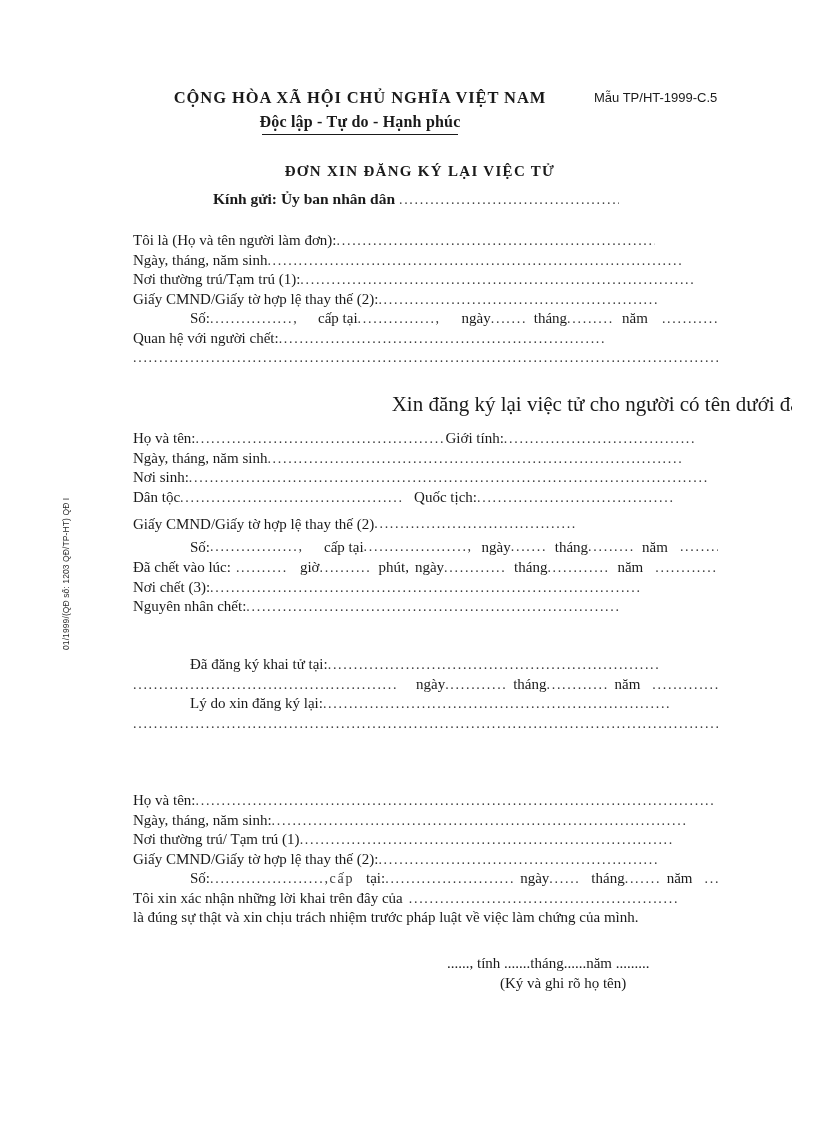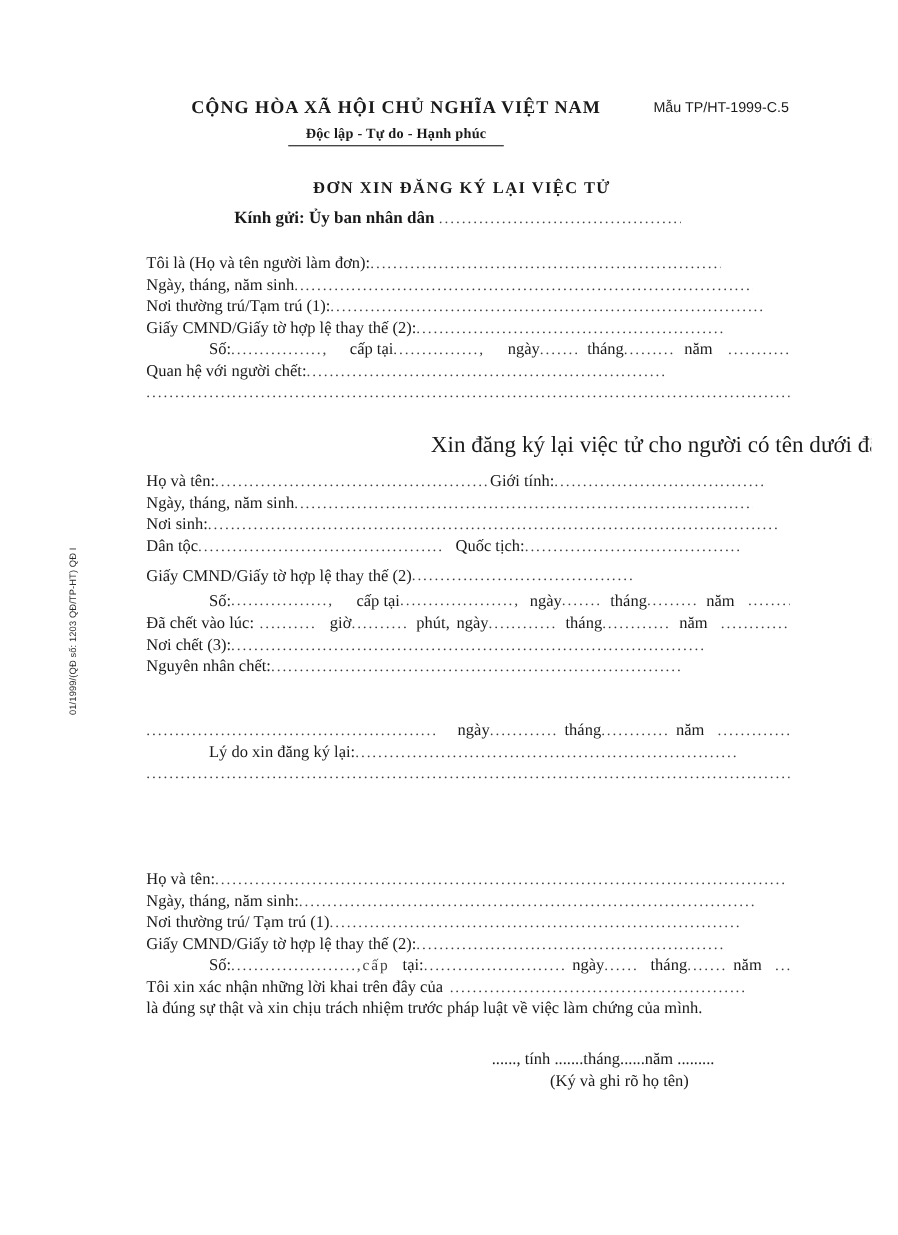--- a/index.html
+++ b/index.html
@@ -49,21 +49,21 @@
     width: 420px;
     text-align: center;
   }
   .rep-line1 {
     font-size: 16.5px;
     font-weight: bold;
     letter-spacing: 0.9px;
     white-space: nowrap;
   }
   .rep-line2 {
-    font-size: 13px;
+    font-size: 16px;
     font-weight: bold;
     letter-spacing: 0.2px;
     margin-top: 5px;
     white-space: nowrap;
   }
   .rep-rule {
     width: 196px;
     height: 0;
     border-top: 1.4px solid #1a1a1a;
     margin: 3px auto 0 auto;
@@ -247,20 +247,23 @@
     <div class="row">
       <span>Nơi chết (3):</span><span class="fill" style="width:490px">...................................................................................</span>
     </div>
     <div class="row">
       <span>Nguyên nhân chết:</span><span class="fill" style="width:455px">........................................................................</span>
     </div>
   </div>
 
   <div class="block" style="top:655px;">
     <div class="row">
+      <span class="gap" style="width:57px"></span><span>Đã đăng ký khai tử tại:</span><span class="fill" style="width:370px">................................................................</span>
+    </div>
+    <div class="row">
       <span class="fill" style="width:263px">..............................................................,</span><span class="gap" style="width:20px"></span><span>ngày</span><span class="fill" style="width:68px">............</span><span>tháng</span><span class="fill" style="width:68px">............</span><span>năm</span><span class="gap" style="width:12px"></span><span class="fill" style="width:70px">................</span>
     </div>
     <div class="row">
       <span class="gap" style="width:57px"></span><span>Lý do xin đăng ký lại:</span><span class="fill" style="width:376px">...................................................................</span>
     </div>
     <div class="row">
       <span class="fill" style="width:585px">.................................................................................................................</span>
     </div>
   </div>
 

